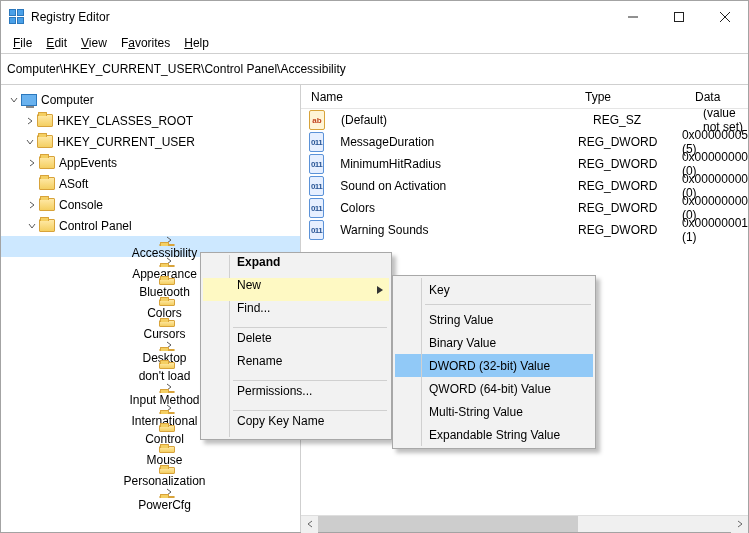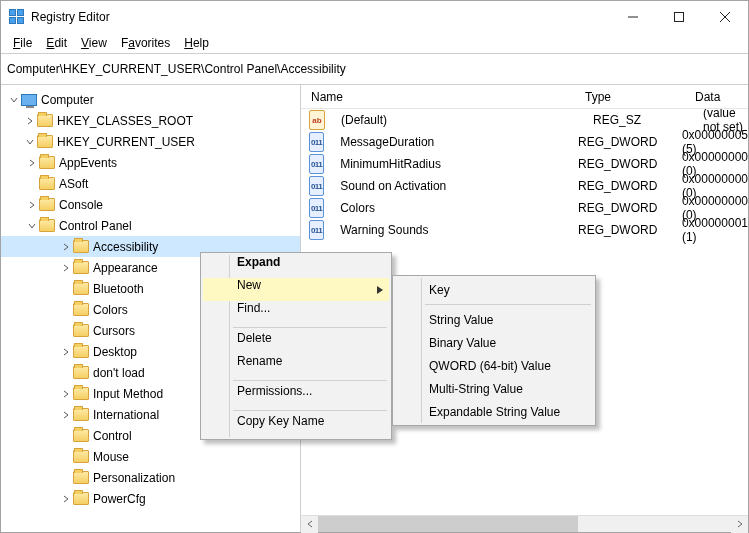--- a/index.html
+++ b/index.html
@@ -40,21 +40,21 @@
 .tw { width: 14px; display:inline-flex; justify-content:center; color:#5a5a5a; font-size:10px; }
 .tw svg { stroke:#5a5a5a; stroke-width:1; fill:none; }
 .fld { width:16px; height:13px; background: linear-gradient(#ffe9a6,#f4cf62); border:1px solid #d8a33a; border-radius:1px; margin-right:4px; position:relative; }
 .fld:before { content:""; position:absolute; top:-3px; left:0; width:7px; height:3px; background:#f4cf62; border:1px solid #d8a33a; border-bottom:none; border-radius:1px 1px 0 0; }
 .pc-icon { width:16px; height:12px; border:1px solid #2b78bd; background:#69b2ef; margin-right:4px; position:relative; }
 .pc-icon:after { content:""; position:absolute; bottom:-3px; left:4px; width:8px; height:2px; background:#888; }
 .lbl { padding-right:8px; }
 .ind0 { padding-left: 6px; }
 .ind1 { padding-left: 22px; }
 .ind2 { padding-left: 24px; }
-.ind3 { padding-left: 58px; }
+.ind3 { padding-left: 36px; flex-direction: column; }
 
 
 .ctx { position:absolute; background:#f2f2f2; border:1px solid #a8a8a8; box-shadow: 4px 4px 4px rgba(0,0,0,.25); padding:2px; font-size:12px; }
 .ctx .gutter { position:absolute; top:2px; bottom:2px; left:28px; width:1px; background:#d0d0d0; }
 .ctx-item { height:23px; display:flex; align-items:flex-start; padding-left:34px; padding-right:18px; position:relative; }
 .ctx-item.hl { background:#fef9c3; }
 .ctx-item.bold { font-weight:bold; }
 .ctx-sep { height:1px; background:#d0d0d0; margin:3px 2px 3px 30px; }
 .ctx-item .sub-arrow { position:absolute; right:6px; top:50%; transform:translateY(-50%); }
 .ctx-item .sub-arrow svg { fill:#333; }
@@ -369,20 +369,23 @@
   <div class="ctx2-item">
       <span>Key</span>
     </div>
   <div class="ctx2-sep"></div>
   <div class="ctx2-item">
       <span>String Value</span>
     </div>
   <div class="ctx2-item">
       <span>Binary Value</span>
     </div>
+  <div class="ctx2-item hl">
+      <span>DWORD (32-bit) Value</span>
+    </div>
   <div class="ctx2-item">
       <span>QWORD (64-bit) Value</span>
     </div>
   <div class="ctx2-item">
       <span>Multi-String Value</span>
     </div>
   <div class="ctx2-item">
       <span>Expandable String Value</span>
     </div>
 </div>

